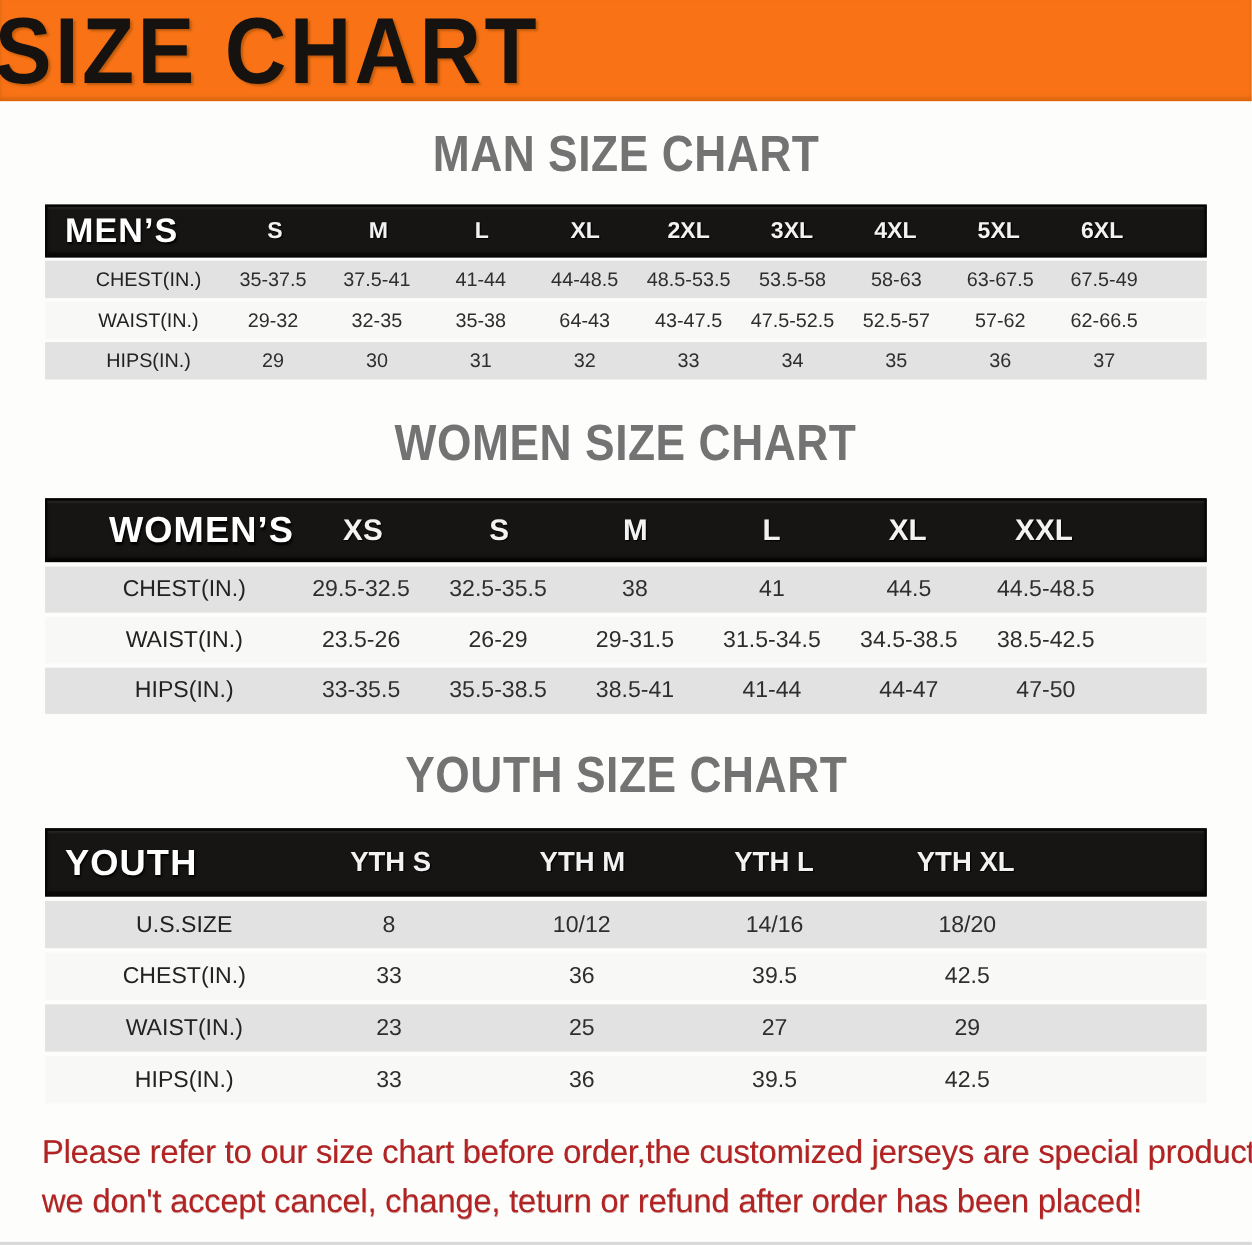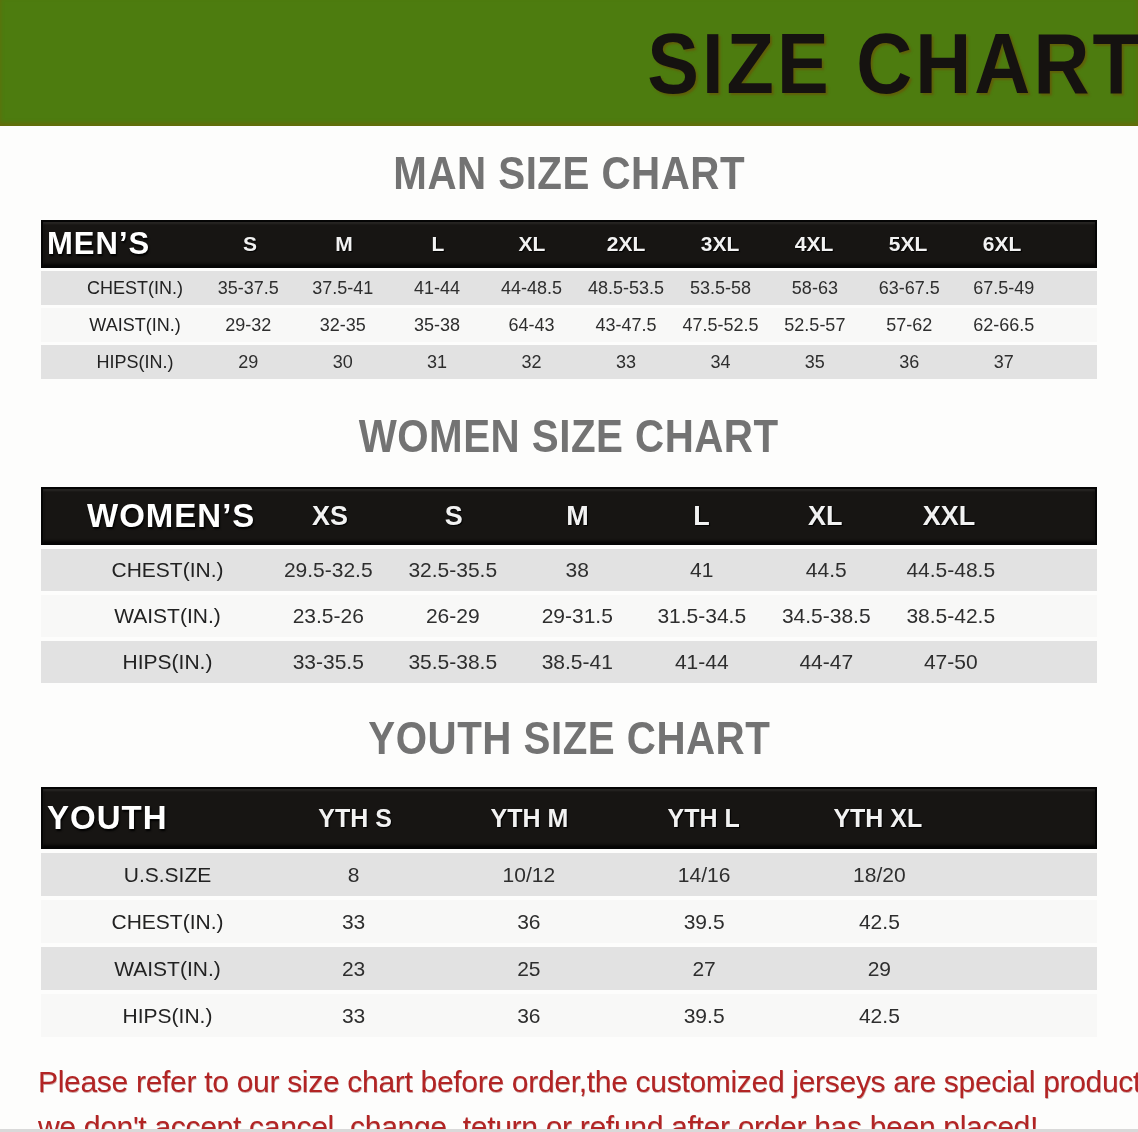--- a/index.html
+++ b/index.html
@@ -7,23 +7,23 @@
     width:1138px;height:1132px;
     background:#fdfdfc;
     font-family:"Liberation Sans","DejaVu Sans",sans-serif;
     overflow:hidden;
     position:relative;
     border-bottom:3px solid #d9d9d9;
     box-sizing:border-box;
   }
   
   .banner{
-    height:126px;
-    background:#4d7c0f;
-    display:flex;align-items:center;justify-content:flex-end;
+    height:92px;
+    background:#f97316;
+    display:flex;align-items:center;justify-content:flex-start;
     box-shadow:inset 0 -3px 4px rgba(150,75,0,.35);
   }
   .banner-text{
     display:inline-block;
     font-size:76px;
     font-weight:bold;
     color:#151210;
     letter-spacing:3px;
     transform:scale(1.02,1.12);
     text-shadow:2px 2px 2px rgba(120,60,0,.45);
@@ -50,21 +50,21 @@
     background:#171513;
     color:#fff;
     border:2px solid #050505;
     box-shadow:inset 0 2px 2px rgba(255,255,255,.08), inset 0 -2px 3px rgba(0,0,0,.8);
   }
   .men-t   .thead{height:44px;margin-top:22px;}
   .women-t .thead{height:54px;margin-top:26px;}
   .youth-t .thead{height:58px;margin-top:24px;}
   .thead .lbl{
     font-weight:bold;
-    padding-left:4px;
+    padding-left:16px;
     letter-spacing:1px;
     text-shadow:1px 2px 2px #000;
     white-space:nowrap;
   }
   .men-t   .thead .lbl{font-size:31px;}
   .women-t .thead .lbl{font-size:33px;margin-left:40px;}
   .youth-t .thead .lbl{font-size:33px;}
   .thead .sz{
     text-align:center;font-weight:bold;color:#f2f2f2;
     text-shadow:1px 1px 1px #000;white-space:nowrap;

